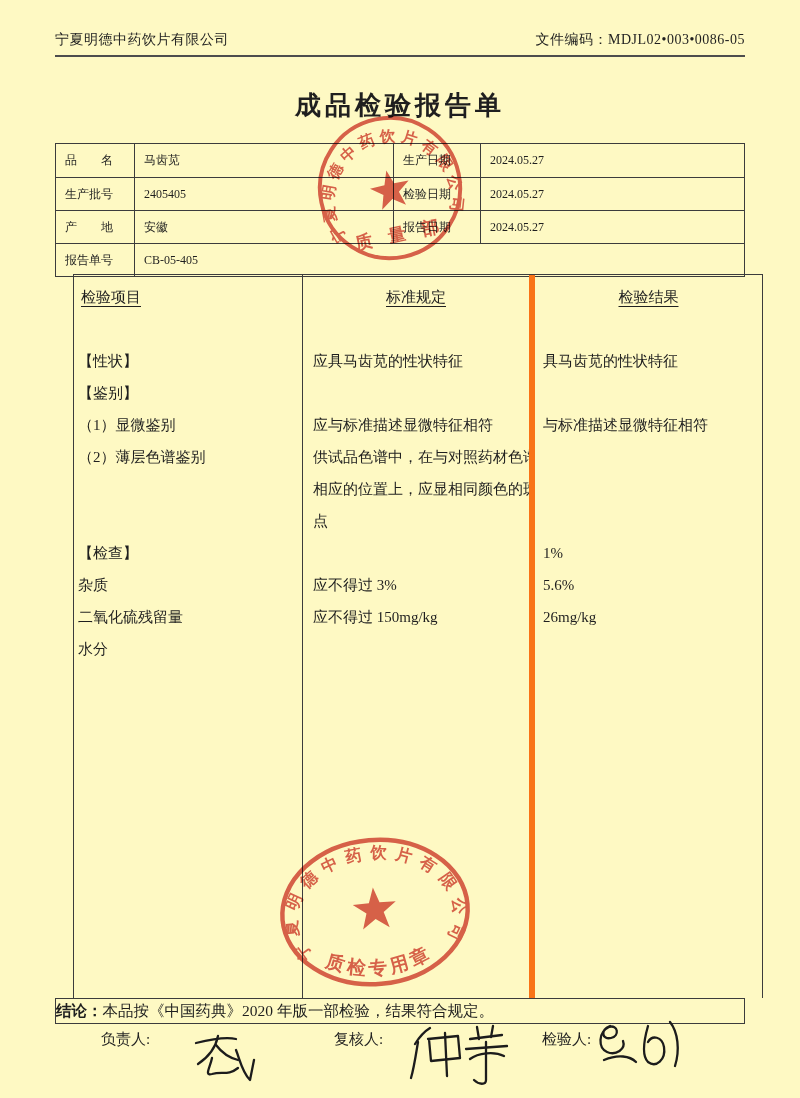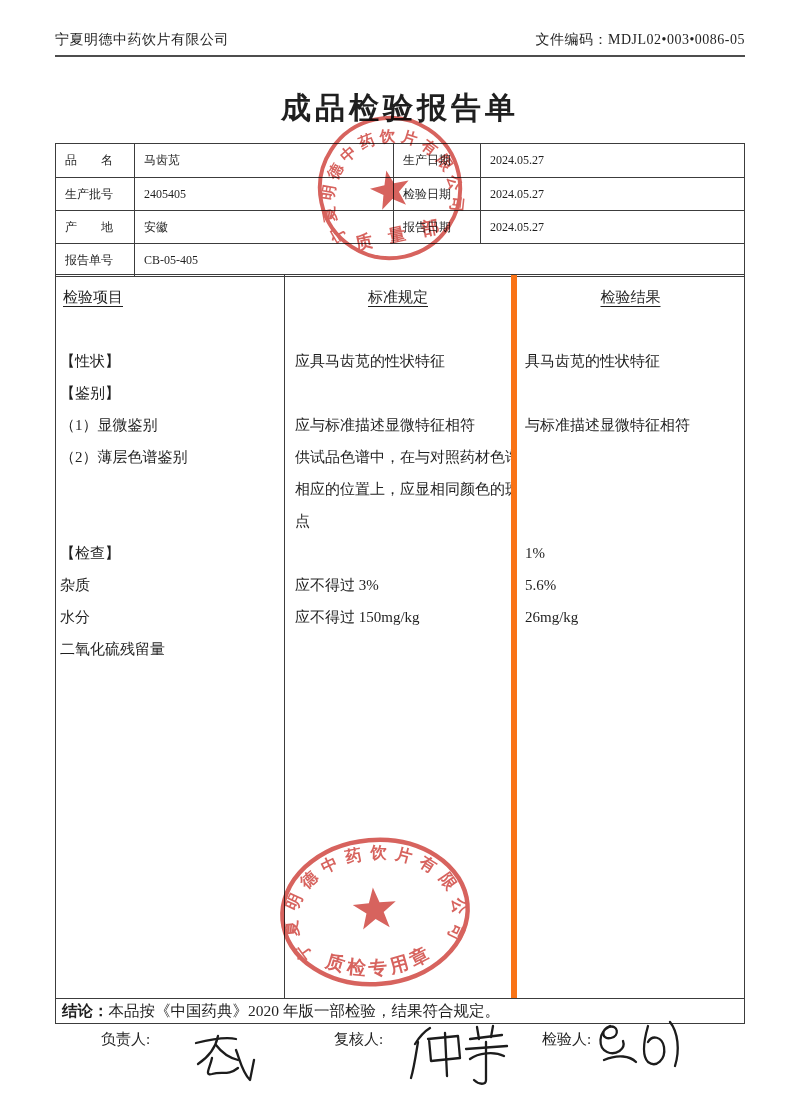--- a/index.html
+++ b/index.html
@@ -1,74 +1,74 @@
 <!DOCTYPE html>
 <html><head>
 <meta charset="utf-8">
 <style>
   * { margin:0; padding:0; box-sizing:border-box; }
   html,body { background:#888; }
   .page {
     position:relative; width:800px; height:1098px; margin:0 auto;
-    background:#ffffff; overflow:hidden;
+    background:#fef9c3; overflow:hidden;
     font-family:"Liberation Serif","DejaVu Serif",serif;
     color:#1f1f1f;
   }
   
   .doc-header {
     position:absolute; top:31px; left:55px; width:690px;
     display:flex; justify-content:space-between; align-items:baseline;
     font-size:14px; letter-spacing:0.5px;
   }
   .header-rule {
     position:absolute; top:55px; left:55px; width:690px; height:2px;
     background:#4d4d4d;
   }
   
   .page-title {
     position:absolute; top:88px; left:0; width:100%;
-    text-align:center; font-size:30px; font-weight:bold; letter-spacing:4px;
+    text-align:center; font-size:26px; font-weight:bold; letter-spacing:4px;
   }
   
   .info-table {
     position:absolute; top:143px; left:55px; width:690px;
     border:1px solid #3c3c3c;
     display:grid;
     grid-template-columns:78px 259px 87px 264px;
     font-size:12px;
   }
   .info-table .cell {
     height:33px; line-height:32px; padding-left:9px;
     border-top:1px solid #3c3c3c; white-space:nowrap; overflow:hidden;
   }
   .info-table .r0 { border-top:none; }
   .info-table .bl { border-left:1px solid #3c3c3c; }
   .info-table .span3 { grid-column:2 / 5; }
   
   .main-table {
-    position:absolute; top:274px; left:55px; width:690px; height:724px;
+    position:absolute; top:274px; left:73px; width:690px; height:724px;
     border:1px solid #3c3c3c; border-bottom:none;
     display:flex; font-size:15px;
   }
   .mcol { height:100%; }
   .mcol1 { width:228px; }
   .mcol2 { width:227px; border-left:1px solid #3c3c3c; }
   .mcol3 { flex:1; border-left:6px solid #f97316; }
   .mhead { height:70px; padding-top:13px; text-align:center; }
   .mhead.left { text-align:left; padding-left:7px; }
   .mhead .u { text-decoration:underline; text-underline-offset:4px; }
   .mline { height:32px; line-height:32px; white-space:nowrap; overflow:hidden; }
   .mcol1 .mline { padding-left:4px; }
   .mcol2 .mline { padding-left:10px; }
   .mcol3 .mline { padding-left:8px; }
   
   .conclusion-row {
     position:absolute; top:998px; left:55px; width:690px; height:26px;
     border:1px solid #3c3c3c; line-height:24px; font-size:15.5px;
-    padding-left:6px; white-space:nowrap;
+    white-space:nowrap;
   }
   .conclusion-row .lab { font-weight:bold; }
   
   .sig-row { position:absolute; top:1030px; left:55px; width:690px; height:60px; font-size:15px;margin-left:44px; }
   .sig-label { position:absolute; top:0; white-space:nowrap; }
   .sig-label.l1 { left:2px; }
   .sig-label.l2 { left:235px; }
   .sig-label.l3 { left:443px; }
   .sig-svg { position:absolute; stroke:#1c1c1c; fill:none; stroke-width:2.3; stroke-linecap:round; stroke-linejoin:round; }
   .sig1 { left:85px; top:-2px; }
@@ -120,22 +120,22 @@
     <div class="mcol mcol1">
       <div class="mhead left"><span class="u">检验项目</span></div>
       <div class="mline">【性状】</div>
       <div class="mline">【鉴别】</div>
       <div class="mline">（1）显微鉴别</div>
       <div class="mline">（2）薄层色谱鉴别</div>
       <div class="mline"></div>
       <div class="mline"></div>
       <div class="mline">【检查】</div>
       <div class="mline">杂质</div>
+      <div class="mline">二氧化硫残留量</div>
       <div class="mline">水分</div>
-      <div class="mline">二氧化硫残留量</div>
     </div>
     <div class="mcol mcol2">
       <div class="mhead"><span class="u">标准规定</span></div>
       <div class="mline">应具马齿苋的性状特征</div>
       <div class="mline"></div>
       <div class="mline">应与标准描述显微特征相符</div>
       <div class="mline">供试品色谱中，在与对照药材色谱</div>
       <div class="mline">相应的位置上，应显相同颜色的斑</div>
       <div class="mline">点</div>
       <div class="mline"></div>

